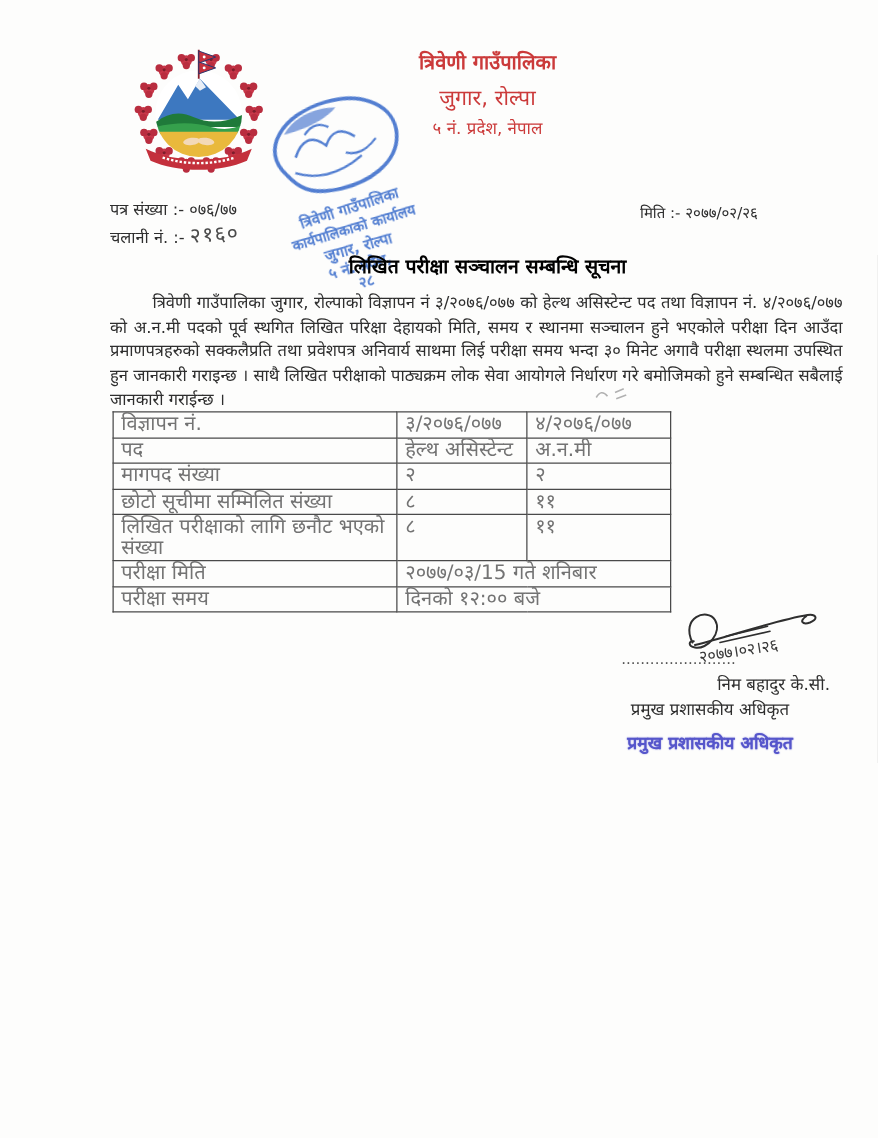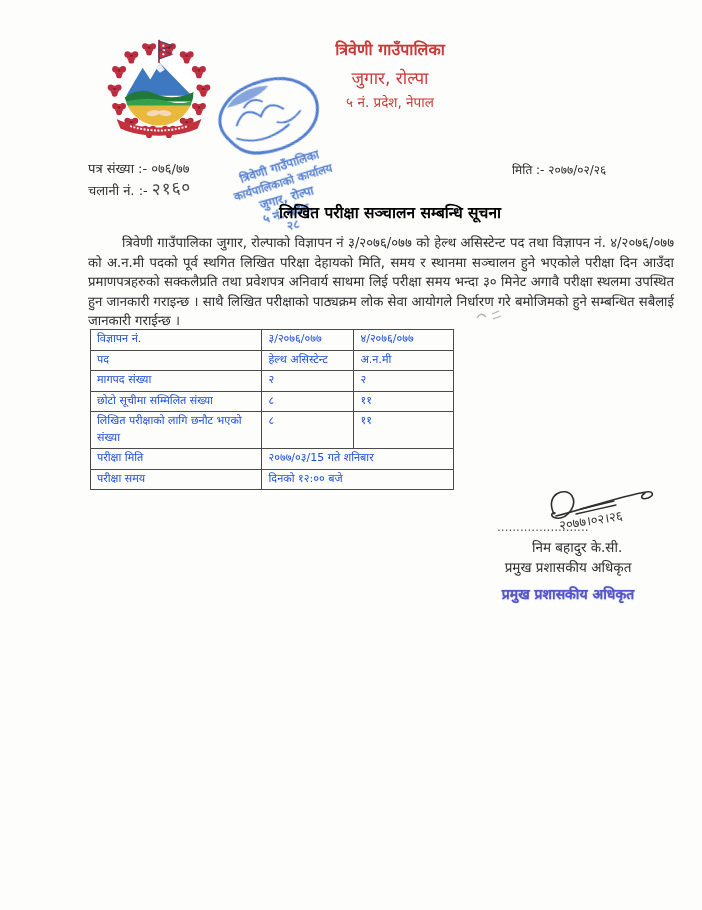--- a/index.html
+++ b/index.html
@@ -24,30 +24,30 @@
   .hand-chalani { display:inline-block; font-size:17px; color:#4b4b4b;
     transform:rotate(-4deg) translateY(-1px); letter-spacing:1px; }
   .meta-right { position:absolute; left:512px; top:161px; font-size:12px; }
   
   .title { position:absolute; left:90px; top:201px; width:600px; text-align:center;
     font-size:15.5px; font-weight:bold; color:#000000; }
   
   .body-par { position:absolute; left:88px; top:233px; width:586px; font-size:13.2px;
     line-height:19.6px; text-align:justify; text-indent:34px; }
   
-  .exam-table { position:absolute; left:90px; top:329px; width:364px;
-    border-collapse:collapse; font-size:11px; color:#1d4ed8; }
+  .exam-table { position:absolute; left:90px; top:329px; width:447px;
+    border-collapse:collapse; font-size:16px; color:#737373; }
   .exam-table td { border:1.6px solid #4a4a4a; padding:1px 6px 2px 6px; line-height:16.5px; vertical-align:top; }
   
   .stray { position:absolute; left:474px; top:306px; opacity:.65; }
   
   .dotted-line { position:absolute; left:497px; top:520px; width:92px; overflow:hidden;
     white-space:nowrap; font-size:12px; color:#555; }
   .sig-scrawl { position:absolute; left:526px; top:484px; width:140px; height:56px; }
-  .sig-name { position:absolute; left:532px; top:538px; width:132px; text-align:left; font-size:13.5px; }
+  .sig-name { position:absolute; left:532px; top:538px; width:132px; text-align:right; font-size:13.5px; }
   .sig-designation { position:absolute; left:478px; top:558px; width:180px; text-align:center; font-size:13.5px; }
   .officer-stamp-text { position:absolute; left:476px; top:584px; width:184px; text-align:center;
     font-size:14px; font-weight:bold; color:#4444c6;
     text-shadow:0 0 1.2px rgba(68,68,198,.75); opacity:.9; }
 </style>
 </head>
 <body>
 
 <div class="page">
 

